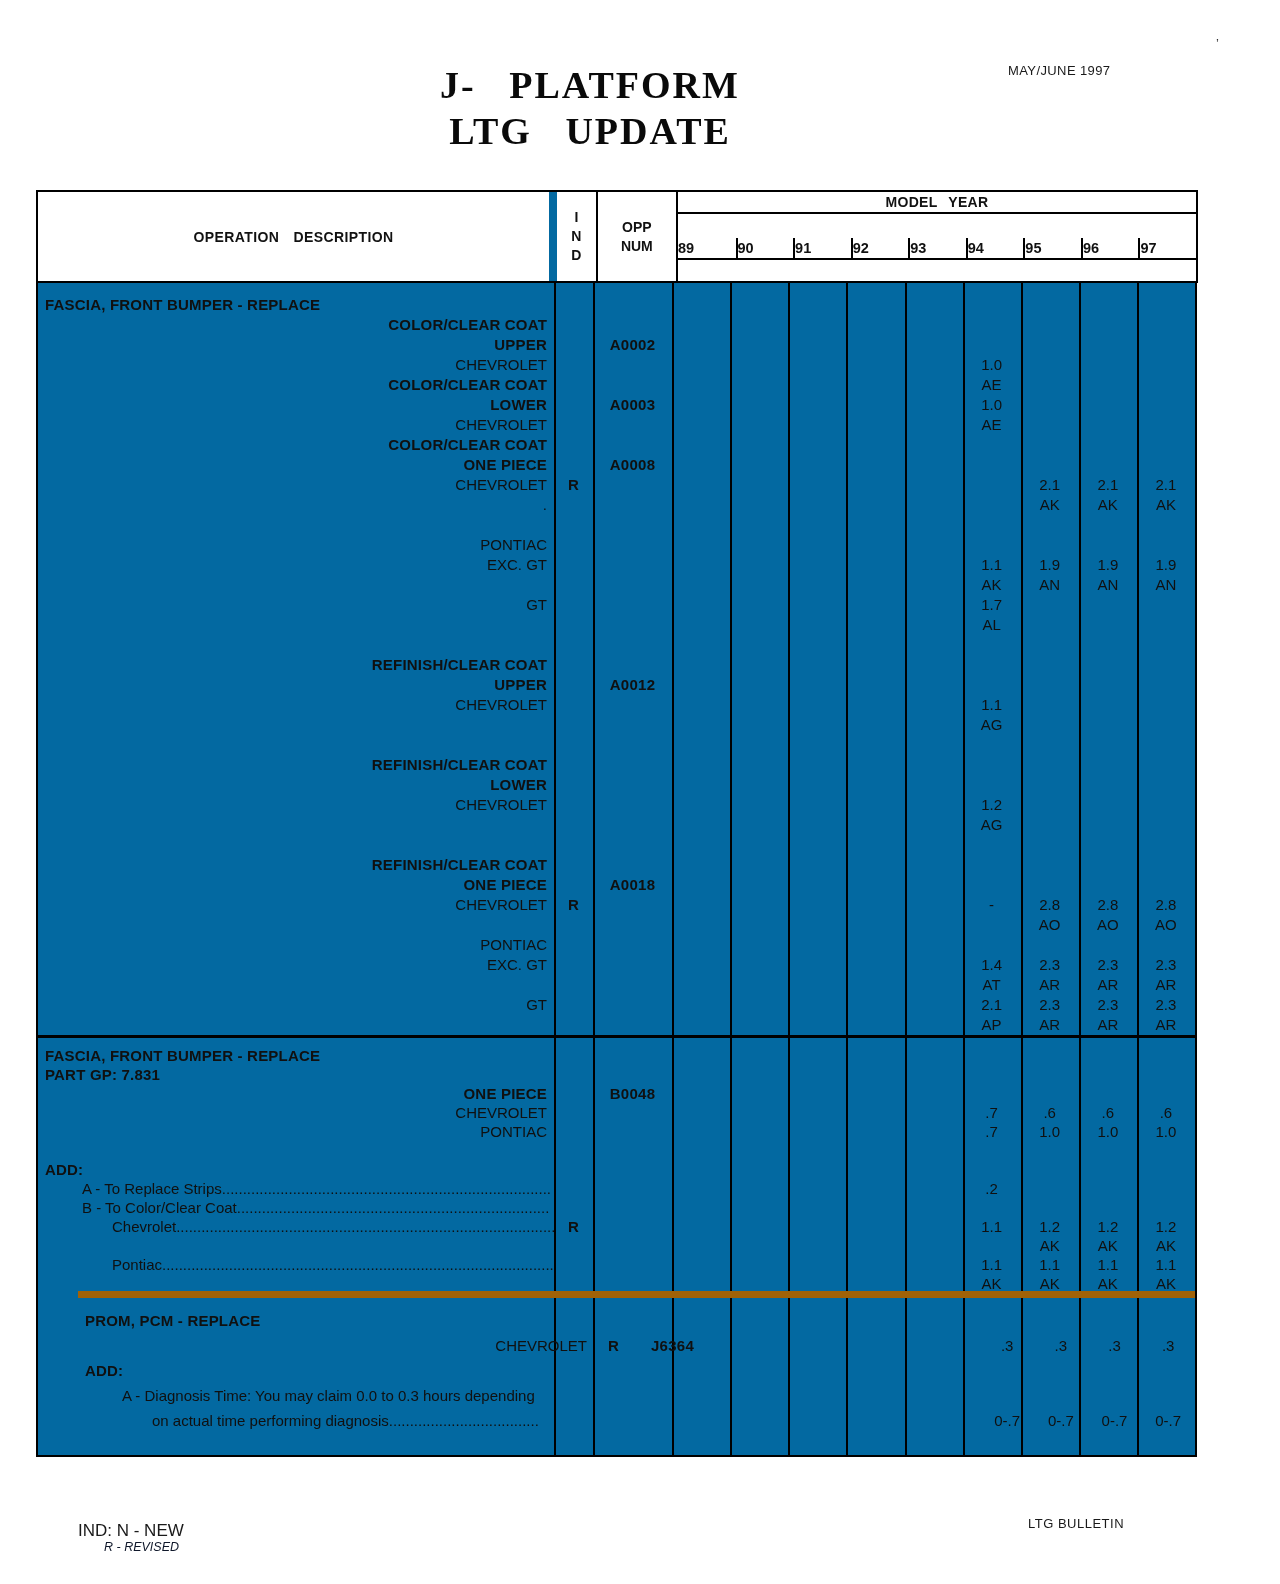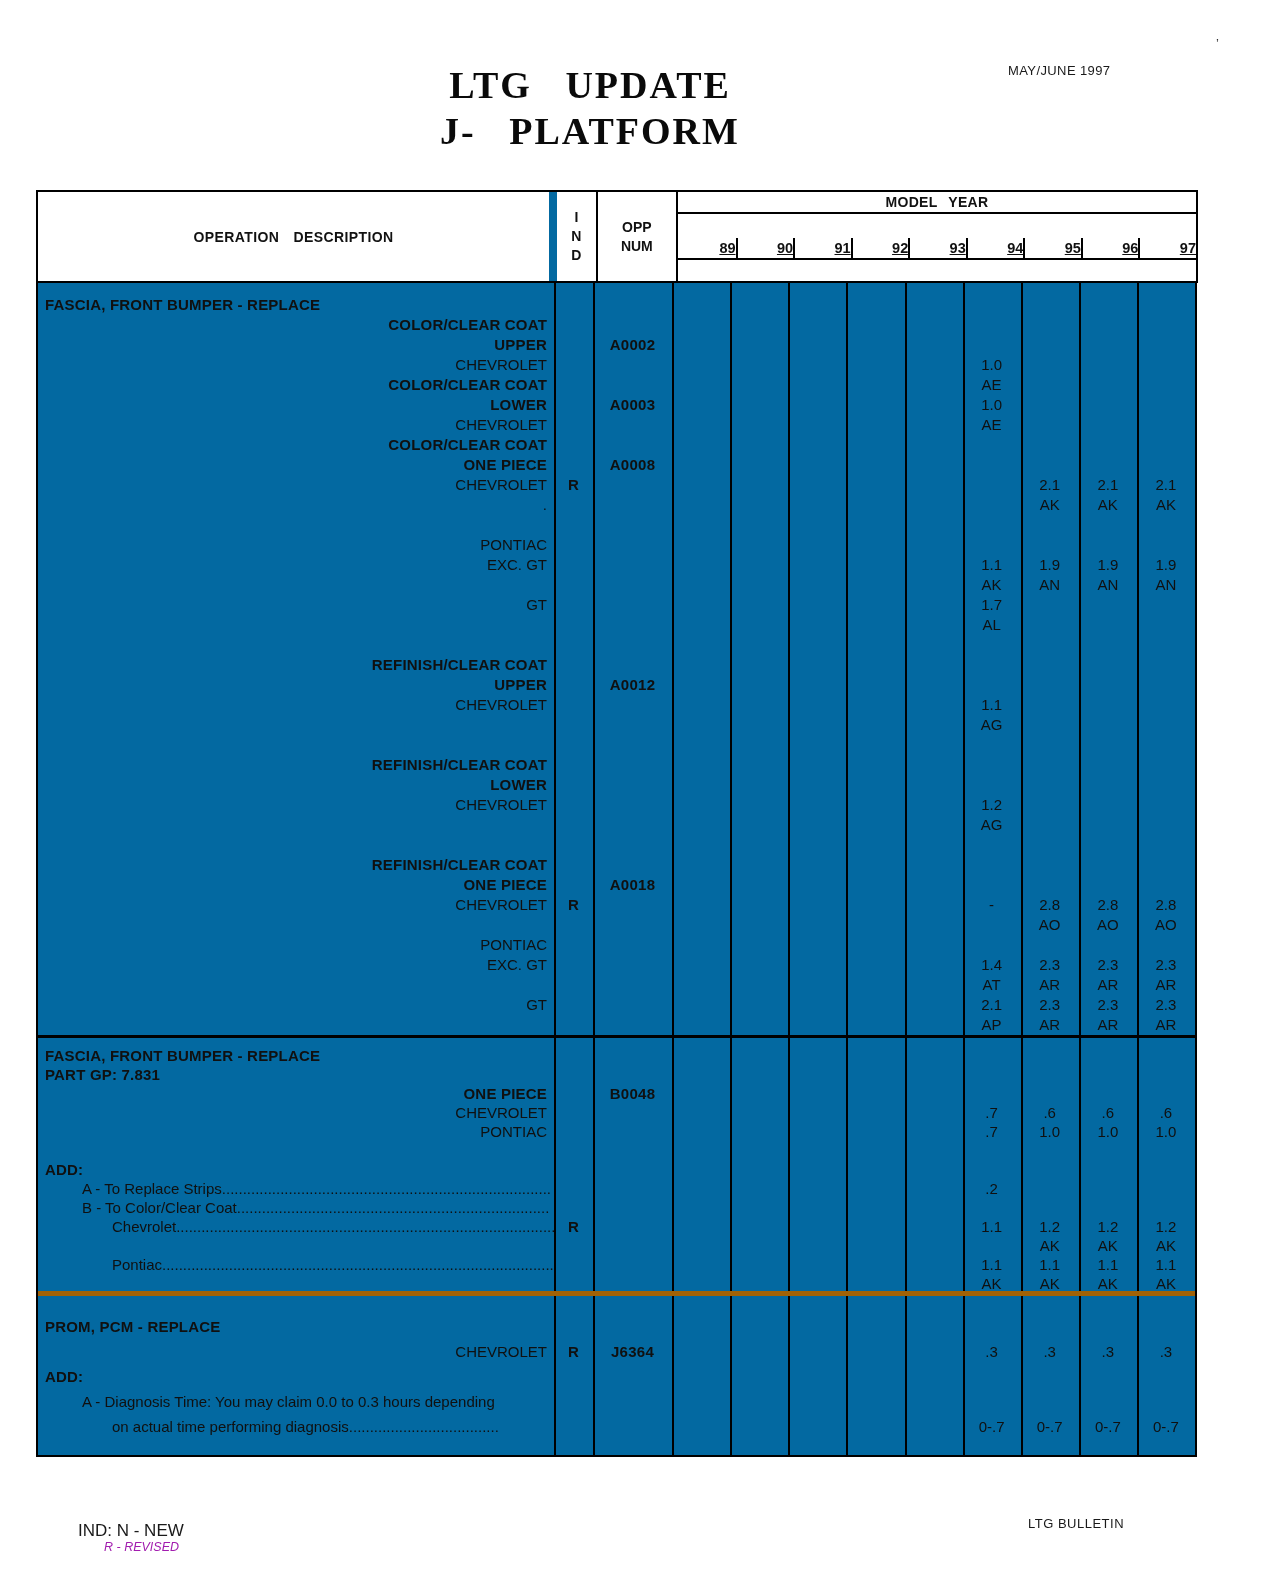--- a/index.html
+++ b/index.html
@@ -25,59 +25,59 @@
   .h-ind{width:39px;border-right:2px solid #000;display:flex;flex-direction:column;align-items:center;justify-content:center;
     font-weight:bold;font-size:14px;line-height:19px;}
   .h-opp{width:79px;border-right:2px solid #000;display:flex;flex-direction:column;align-items:center;justify-content:center;
     font-weight:bold;font-size:14px;line-height:19px;}
   .h-years{width:523px;display:flex;flex-direction:column;gap:24px;}
   .hy-row{box-sizing:border-box;}
   .hy-span{height:22px;line-height:20px;text-align:center;font-weight:bold;font-size:14px;
     border-bottom:2px solid #000;word-spacing:7px;letter-spacing:.3px;}
   .hy-cells{height:22px;display:grid;grid-template-columns:repeat(9,1fr);}
   .hy-cells.last{height:23px;}
-  .hy-cells .yc{line-height:20px;text-align:right;font-weight:bold;font-size:14.5px;border-left:2px solid #000;
-    border-bottom:2px solid #000;box-sizing:border-box;text-decoration:underline;}
+  .hy-cells .yc{line-height:20px;text-align:left;font-weight:bold;font-size:14.5px;border-left:2px solid #000;
+    border-bottom:2px solid #000;box-sizing:border-box;}
   .hy-cells.last .yc{border-bottom:none;}
   .hy-cells .yc:first-child{border-left:none;}
   
   .tbody{
     position:relative;border:2.5px solid #000;border-top:none;width:1157px;background:#0369a1;
   }
   .vline{position:absolute;top:0;bottom:0;width:2px;background:#000;}
   .section{box-sizing:border-box;position:relative;}
   .sec0{height:752px;padding-top:12px;}
   .sec1{height:256px;padding-top:8px;border-top:3px solid #000;}
-  .sec2{height:164px;padding-top:18px;border-top:5px solid #a16207;}
+  .sec2{height:164px;padding-top:10px;border-top:7px solid #a16207;margin-left:40px;}
   .row{display:grid;grid-template-columns:516px 39px 79px repeat(9,1fr);}
   .sec0 .row{height:20px;line-height:20px;}
   .sec1 .row{height:19px;line-height:19px;}
   .sec2 .row{height:25px;line-height:25px;}
   .cell{font-size:15px;white-space:nowrap;overflow:hidden;box-sizing:border-box;color:#101010;}
   .c-desc.r{text-align:right;padding-right:7px;}
   .c-desc.l{text-align:left;padding-left:7px;}
   .c-desc.l1{text-align:left;padding-left:44px;}
   .c-desc.l2{text-align:left;padding-left:74px;}
   .c-desc.b{font-weight:bold;letter-spacing:.2px;}
   .c-ind{text-align:center;font-weight:bold;}
   .c-opp{text-align:center;font-weight:bold;letter-spacing:.3px;}
   .c-val{text-align:center;}
   
   .foot-left-1{position:absolute;left:78px;top:1521px;font-size:17px;color:#1a1a1a;}
-  .foot-left-2{position:absolute;left:104px;top:1540px;font-size:12.5px;font-style:italic;color:#a21caf;}
+  .foot-left-2{position:absolute;left:104px;top:1540px;font-size:12.5px;font-style:italic;color:#0f172a;}
   .foot-right{position:absolute;left:1028px;top:1516px;font-size:13px;letter-spacing:.5px;color:#1a1a1a;}
 </style>
 </head>
 <body>
 
 <div class="sheet">
 
   <div class="title-wrap">
+    <div class="title-line">J- PLATFORM</div>
     <div class="title-line">LTG UPDATE</div>
-    <div class="title-line">J- PLATFORM</div>
   </div>
 
   <div class="date-note">MAY/JUNE 1997</div>
   <div class="scan-artifact">’</div>
 
   <div class="ltg-table">
 
     <div class="thead">
       <div class="h-desc">OPERATION DESCRIPTION</div>
       <div class="h-ind">

